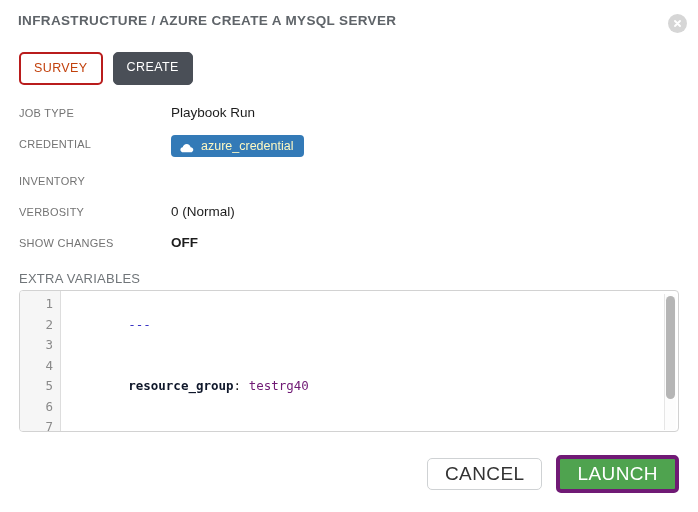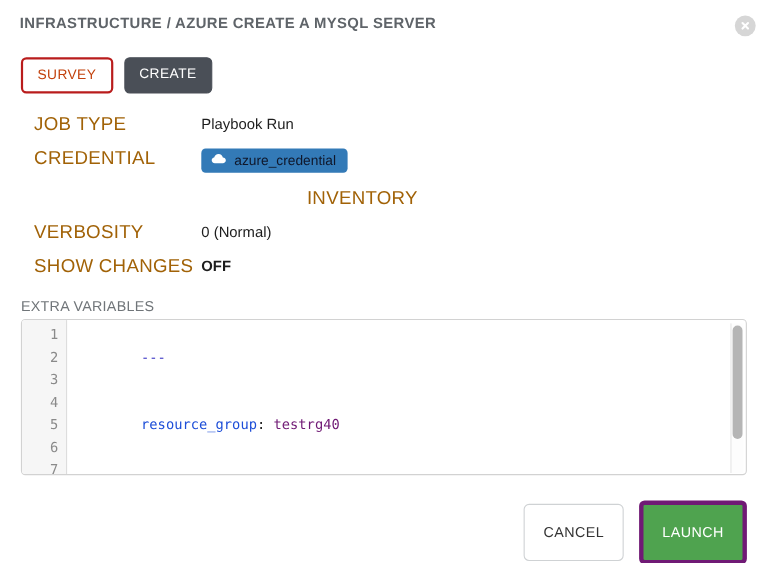--- a/index.html
+++ b/index.html
@@ -93,48 +93,47 @@
     top: 104px;
     right: 19px;
   }
   .row {
     display: flex;
     align-items: flex-start;
     min-height: 18px;
   }
   .row-jobtype    { margin-bottom: 13px; }
   .row-credential { margin-bottom: 14px; }
-  .row-inventory  { margin-bottom: 13px; justify-content: center; }
+  .row-inventory  { margin-bottom: 13px; }
   .row-verbosity  { margin-bottom: 13px; }
   .row-showchanges{ margin-bottom: 0; }
 
   .row-label {
     width: 152px;
     flex: 0 0 152px;
-    font-size: 17px;
-    color: #a16207;
+    font-size: 11px;
+    color: #737373;
     letter-spacing: 0.25px;
     text-transform: uppercase;
     line-height: 18px;
     white-space: nowrap;
-    margin-left: 12px;
   }
   .row-value {
     font-size: 13.5px;
     color: #1d1d1d;
     line-height: 18px;
   }
   .row-value-strong { font-weight: bold; }
 
   .badge {
     display: inline-flex;
-    align-items: flex-start;
+    align-items: flex-end;
     gap: 7px;
     background: #337ab7;
-    color: #0f172a;
+    color: #fef9c3;
     border-radius: 4px;
     padding: 4px 11px 4px 9px;
     font-size: 12.5px;
     line-height: 14px;
     cursor: pointer;
     white-space: nowrap;
   }
   .badge svg { display: block; }
 
   
@@ -186,21 +185,21 @@
     box-sizing: border-box;
     overflow: hidden;
   }
   .code-line {
     font-family: "DejaVu Sans Mono", monospace;
     font-size: 12.5px;
     line-height: 20.5px;
     white-space: pre;
     color: #1d1d1d;
   }
-  .yml-key { color: #1d4ed8; }
+  .yml-key { color: #0f172a; font-weight: bold; }
   .yml-punct { color: #1d1d1d; }
   .yml-val { color: #701a75; }
   .yml-doc { color: #3a35c4; }
 
   .editor-scrollbar {
     position: absolute;
     right: 2px;
     top: 3px;
     width: 11px;
     height: 136px;
@@ -221,24 +220,24 @@
   
   .footer {
     position: absolute;
     right: 19px;
     top: 455px;
     display: flex;
     gap: 14px;
     align-items: center;
   }
   .btn {
-    font-size: 13px;
+    font-size: 19px;
     letter-spacing: 0.4px;
     border-radius: 5px;
-    padding: 17px 17px;
+    padding: 7px 17px;
     cursor: pointer;
     box-sizing: border-box;
     line-height: 16px;
     white-space: nowrap;
   }
   .btn-cancel {
     background: #ffffff;
     border: 1px solid #cfd2d4;
     color: #333333;
   }

